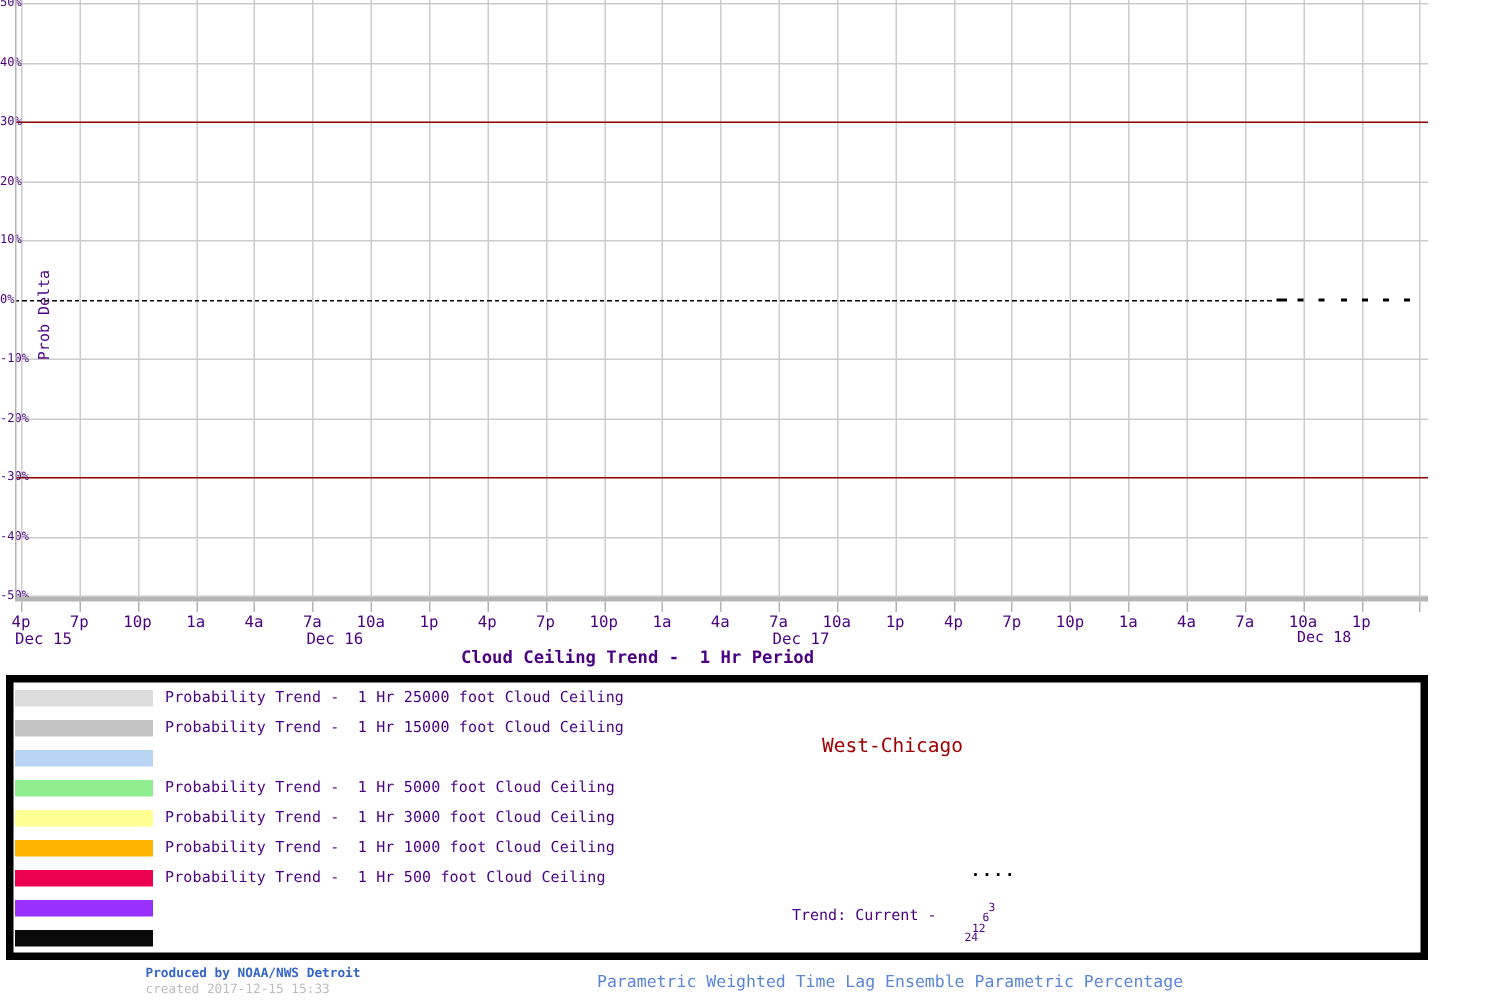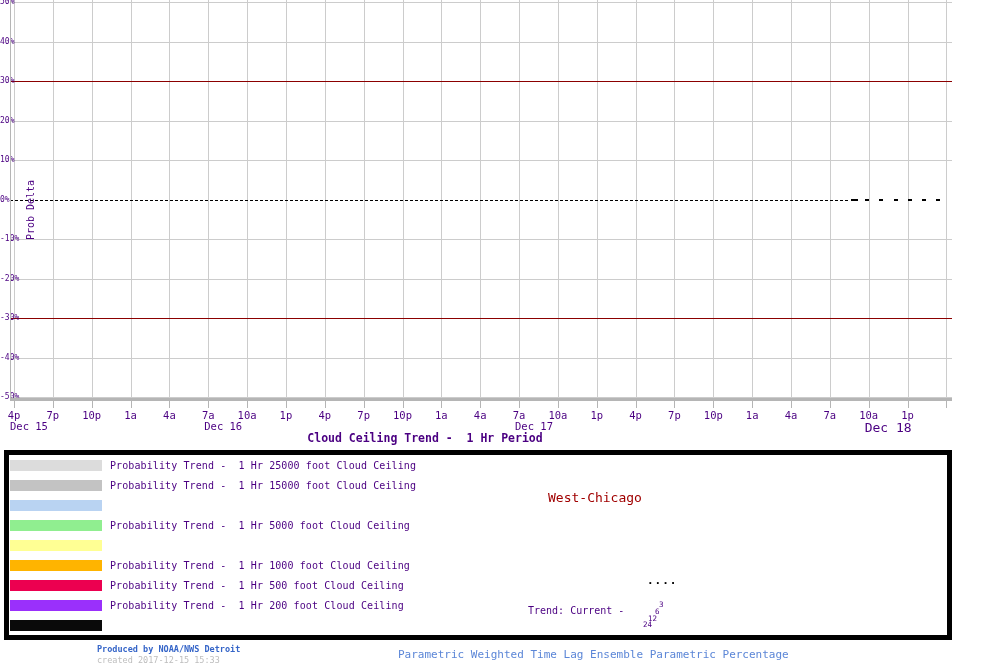--- a/index.html
+++ b/index.html
@@ -93,21 +93,21 @@
       <div style="position: absolute; line-height: 1; left: 868.7px; top: 401px; width: 1px; height: 7px; background: rgb(181, 181, 181);"></div>
       <div style="position: absolute; line-height: 1; left: 852.7px; top: 410px; width: 32px; text-align: center; font-size: 10.5px; color: rgb(75, 0, 130);">10a</div>
       <div style="position: absolute; line-height: 1; left: 907.55px; top: 0px; width: 1px; height: 398px; background: rgb(204, 204, 204);"></div>
       <div style="position: absolute; line-height: 1; left: 907.55px; top: 401px; width: 1px; height: 7px; background: rgb(181, 181, 181);"></div>
       <div style="position: absolute; line-height: 1; left: 891.55px; top: 410px; width: 32px; text-align: center; font-size: 10.5px; color: rgb(75, 0, 130);">1p</div>
       <div style="position: absolute; line-height: 1; left: 946.4px; top: 0px; width: 1px; height: 398px; background: rgb(204, 204, 204);"></div>
       <div style="position: absolute; line-height: 1; left: 946.4px; top: 401px; width: 1px; height: 7px; background: rgb(181, 181, 181);"></div>
       <div style="position: absolute; line-height: 1; left: 10px; top: 421px; font-size: 10.5px; color: rgb(75, 0, 130); white-space: pre;">Dec 15</div>
       <div style="position: absolute; line-height: 1; left: 204.25px; top: 421px; font-size: 10.5px; color: rgb(75, 0, 130); white-space: pre;">Dec 16</div>
       <div style="position: absolute; line-height: 1; left: 515.05px; top: 421px; font-size: 10.5px; color: rgb(75, 0, 130); white-space: pre;">Dec 17</div>
-      <div style="position: absolute; line-height: 1; left: 864.7px; top: 421px; font-size: 13px; color: rgb(75, 0, 130); white-space: pre;">Dec 18</div>
+      <div style="position: absolute; line-height: 1; left: 864.7px; top: 421px; font-size: 10px; color: rgb(75, 0, 130); white-space: pre;">Dec 18</div>
       <div style="position: absolute; line-height: 1; left: 10px; top: 2px; width: 942px; height: 1px; background: rgb(204, 204, 204);"></div>
       <div style="position: absolute; line-height: 1; left: 0px; top: -2px; font-size: 8px; color: rgb(75, 0, 130);">50%</div>
       <div style="position: absolute; line-height: 1; left: 10px; top: 41.5px; width: 942px; height: 1px; background: rgb(204, 204, 204);"></div>
       <div style="position: absolute; line-height: 1; left: 0px; top: 37.5px; font-size: 8px; color: rgb(75, 0, 130);">40%</div>
       <div style="position: absolute; line-height: 1; left: 10px; top: 81px; width: 942px; height: 1px; background: rgb(139, 0, 0);"></div>
       <div style="position: absolute; line-height: 1; left: 0px; top: 77px; font-size: 8px; color: rgb(75, 0, 130);">30%</div>
       <div style="position: absolute; line-height: 1; left: 10px; top: 120.5px; width: 942px; height: 1px; background: rgb(204, 204, 204);"></div>
       <div style="position: absolute; line-height: 1; left: 0px; top: 116.5px; font-size: 8px; color: rgb(75, 0, 130);">20%</div>
       <div style="position: absolute; line-height: 1; left: 10px; top: 160px; width: 942px; height: 1px; background: rgb(204, 204, 204);"></div>
       <div style="position: absolute; line-height: 1; left: 0px; top: 156px; font-size: 8px; color: rgb(75, 0, 130);">10%</div>
@@ -140,26 +140,26 @@
 
   <div id="legend-box">
       <div style="position: absolute; line-height: 1; left: 1px; top: 5px; width: 92px; height: 11px; background: rgb(220, 220, 220);"></div>
       <div style="position: absolute; line-height: 1; left: 101px; top: 6px; font-size: 10px; letter-spacing: 0.1px; color: rgb(75, 0, 130); white-space: pre;">Probability Trend -  1 Hr 25000 foot Cloud Ceiling</div>
       <div style="position: absolute; line-height: 1; left: 1px; top: 25px; width: 92px; height: 11px; background: rgb(195, 195, 195);"></div>
       <div style="position: absolute; line-height: 1; left: 101px; top: 26px; font-size: 10px; letter-spacing: 0.1px; color: rgb(75, 0, 130); white-space: pre;">Probability Trend -  1 Hr 15000 foot Cloud Ceiling</div>
       <div style="position: absolute; line-height: 1; left: 1px; top: 45px; width: 92px; height: 11px; background: rgb(185, 211, 242);"></div>
       <div style="position: absolute; line-height: 1; left: 1px; top: 65px; width: 92px; height: 11px; background: rgb(144, 238, 144);"></div>
       <div style="position: absolute; line-height: 1; left: 101px; top: 66px; font-size: 10px; letter-spacing: 0.1px; color: rgb(75, 0, 130); white-space: pre;">Probability Trend -  1 Hr 5000 foot Cloud Ceiling</div>
       <div style="position: absolute; line-height: 1; left: 1px; top: 85px; width: 92px; height: 11px; background: rgb(255, 255, 148);"></div>
+      <div style="position: absolute; line-height: 1; left: 101px; top: 86px; font-size: 10px; letter-spacing: 0.1px; color: rgb(75, 0, 130); white-space: pre;">Probability Trend -  1 Hr 3000 foot Cloud Ceiling</div>
       <div style="position: absolute; line-height: 1; left: 1px; top: 105px; width: 92px; height: 11px; background: rgb(255, 180, 0);"></div>
       <div style="position: absolute; line-height: 1; left: 101px; top: 106px; font-size: 10px; letter-spacing: 0.1px; color: rgb(75, 0, 130); white-space: pre;">Probability Trend -  1 Hr 1000 foot Cloud Ceiling</div>
       <div style="position: absolute; line-height: 1; left: 1px; top: 125px; width: 92px; height: 11px; background: rgb(236, 0, 80);"></div>
       <div style="position: absolute; line-height: 1; left: 101px; top: 126px; font-size: 10px; letter-spacing: 0.1px; color: rgb(75, 0, 130); white-space: pre;">Probability Trend -  1 Hr 500 foot Cloud Ceiling</div>
       <div style="position: absolute; line-height: 1; left: 1px; top: 145px; width: 92px; height: 11px; background: rgb(154, 48, 251);"></div>
-      <div style="position: absolute; line-height: 1; left: 101px; top: 146px; font-size: 10px; letter-spacing: 0.1px; color: rgb(75, 0, 130); white-space: pre;">Probability Trend -  1 Hr 200 foot Cloud Ceiling</div>
       <div style="position: absolute; line-height: 1; left: 1px; top: 165px; width: 92px; height: 11px; background: rgb(10, 10, 10);"></div>
       <div style="position: absolute; line-height: 1; left: 539px; top: 36px; font-size: 13px; color: rgb(160, 0, 0);">West-Chicago</div>
       <div style="position: absolute; line-height: 1; left: 638px; top: 120px; font-size: 11px; font-weight: bold; letter-spacing: 1px; color: rgb(0, 0, 0);">....</div>
       <div style="position: absolute; line-height: 1; left: 519px; top: 151px; font-size: 10px; color: rgb(75, 0, 130);">Trend: Current -</div>
       <div style="position: absolute; line-height: 1; left: 650px; top: 146px; font-size: 7.5px; color: rgb(75, 0, 130);">3</div>
       <div style="position: absolute; line-height: 1; left: 646px; top: 153px; font-size: 7.5px; color: rgb(75, 0, 130);">6</div>
       <div style="position: absolute; line-height: 1; left: 639px; top: 160px; font-size: 7.5px; color: rgb(75, 0, 130);">12</div>
       <div style="position: absolute; line-height: 1; left: 634px; top: 166px; font-size: 7.5px; color: rgb(75, 0, 130);">24</div>
     </div>
 

